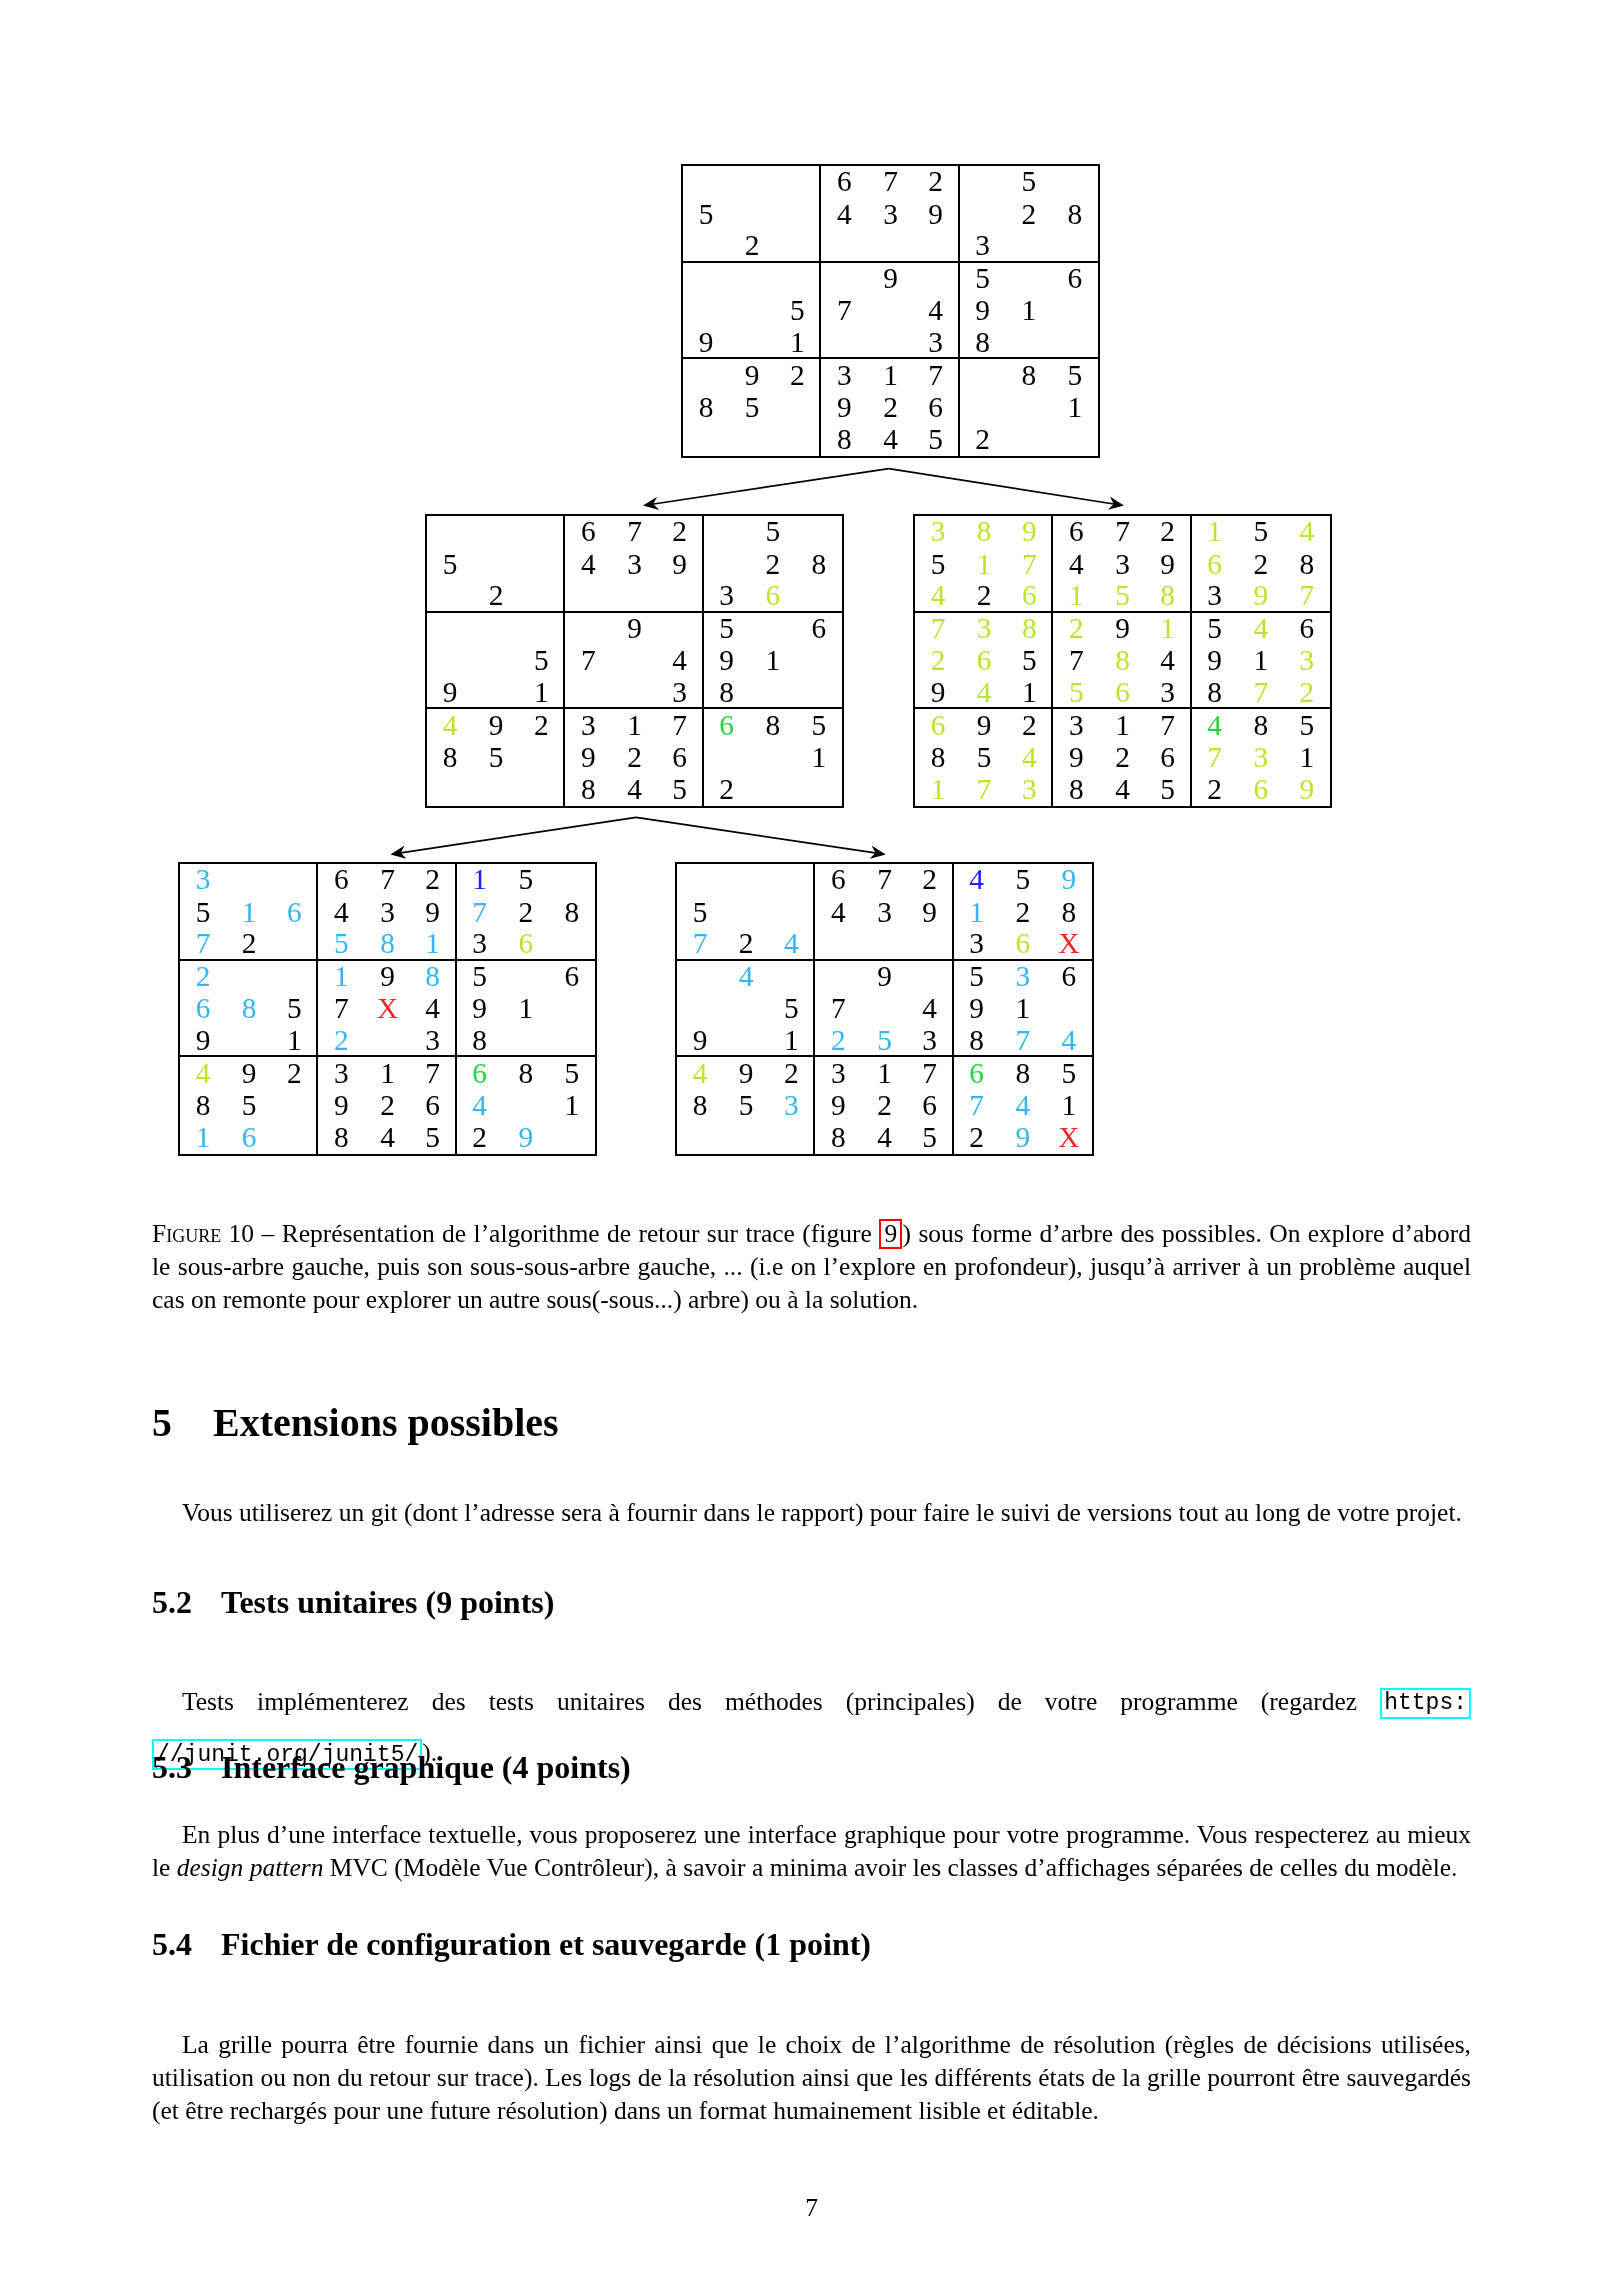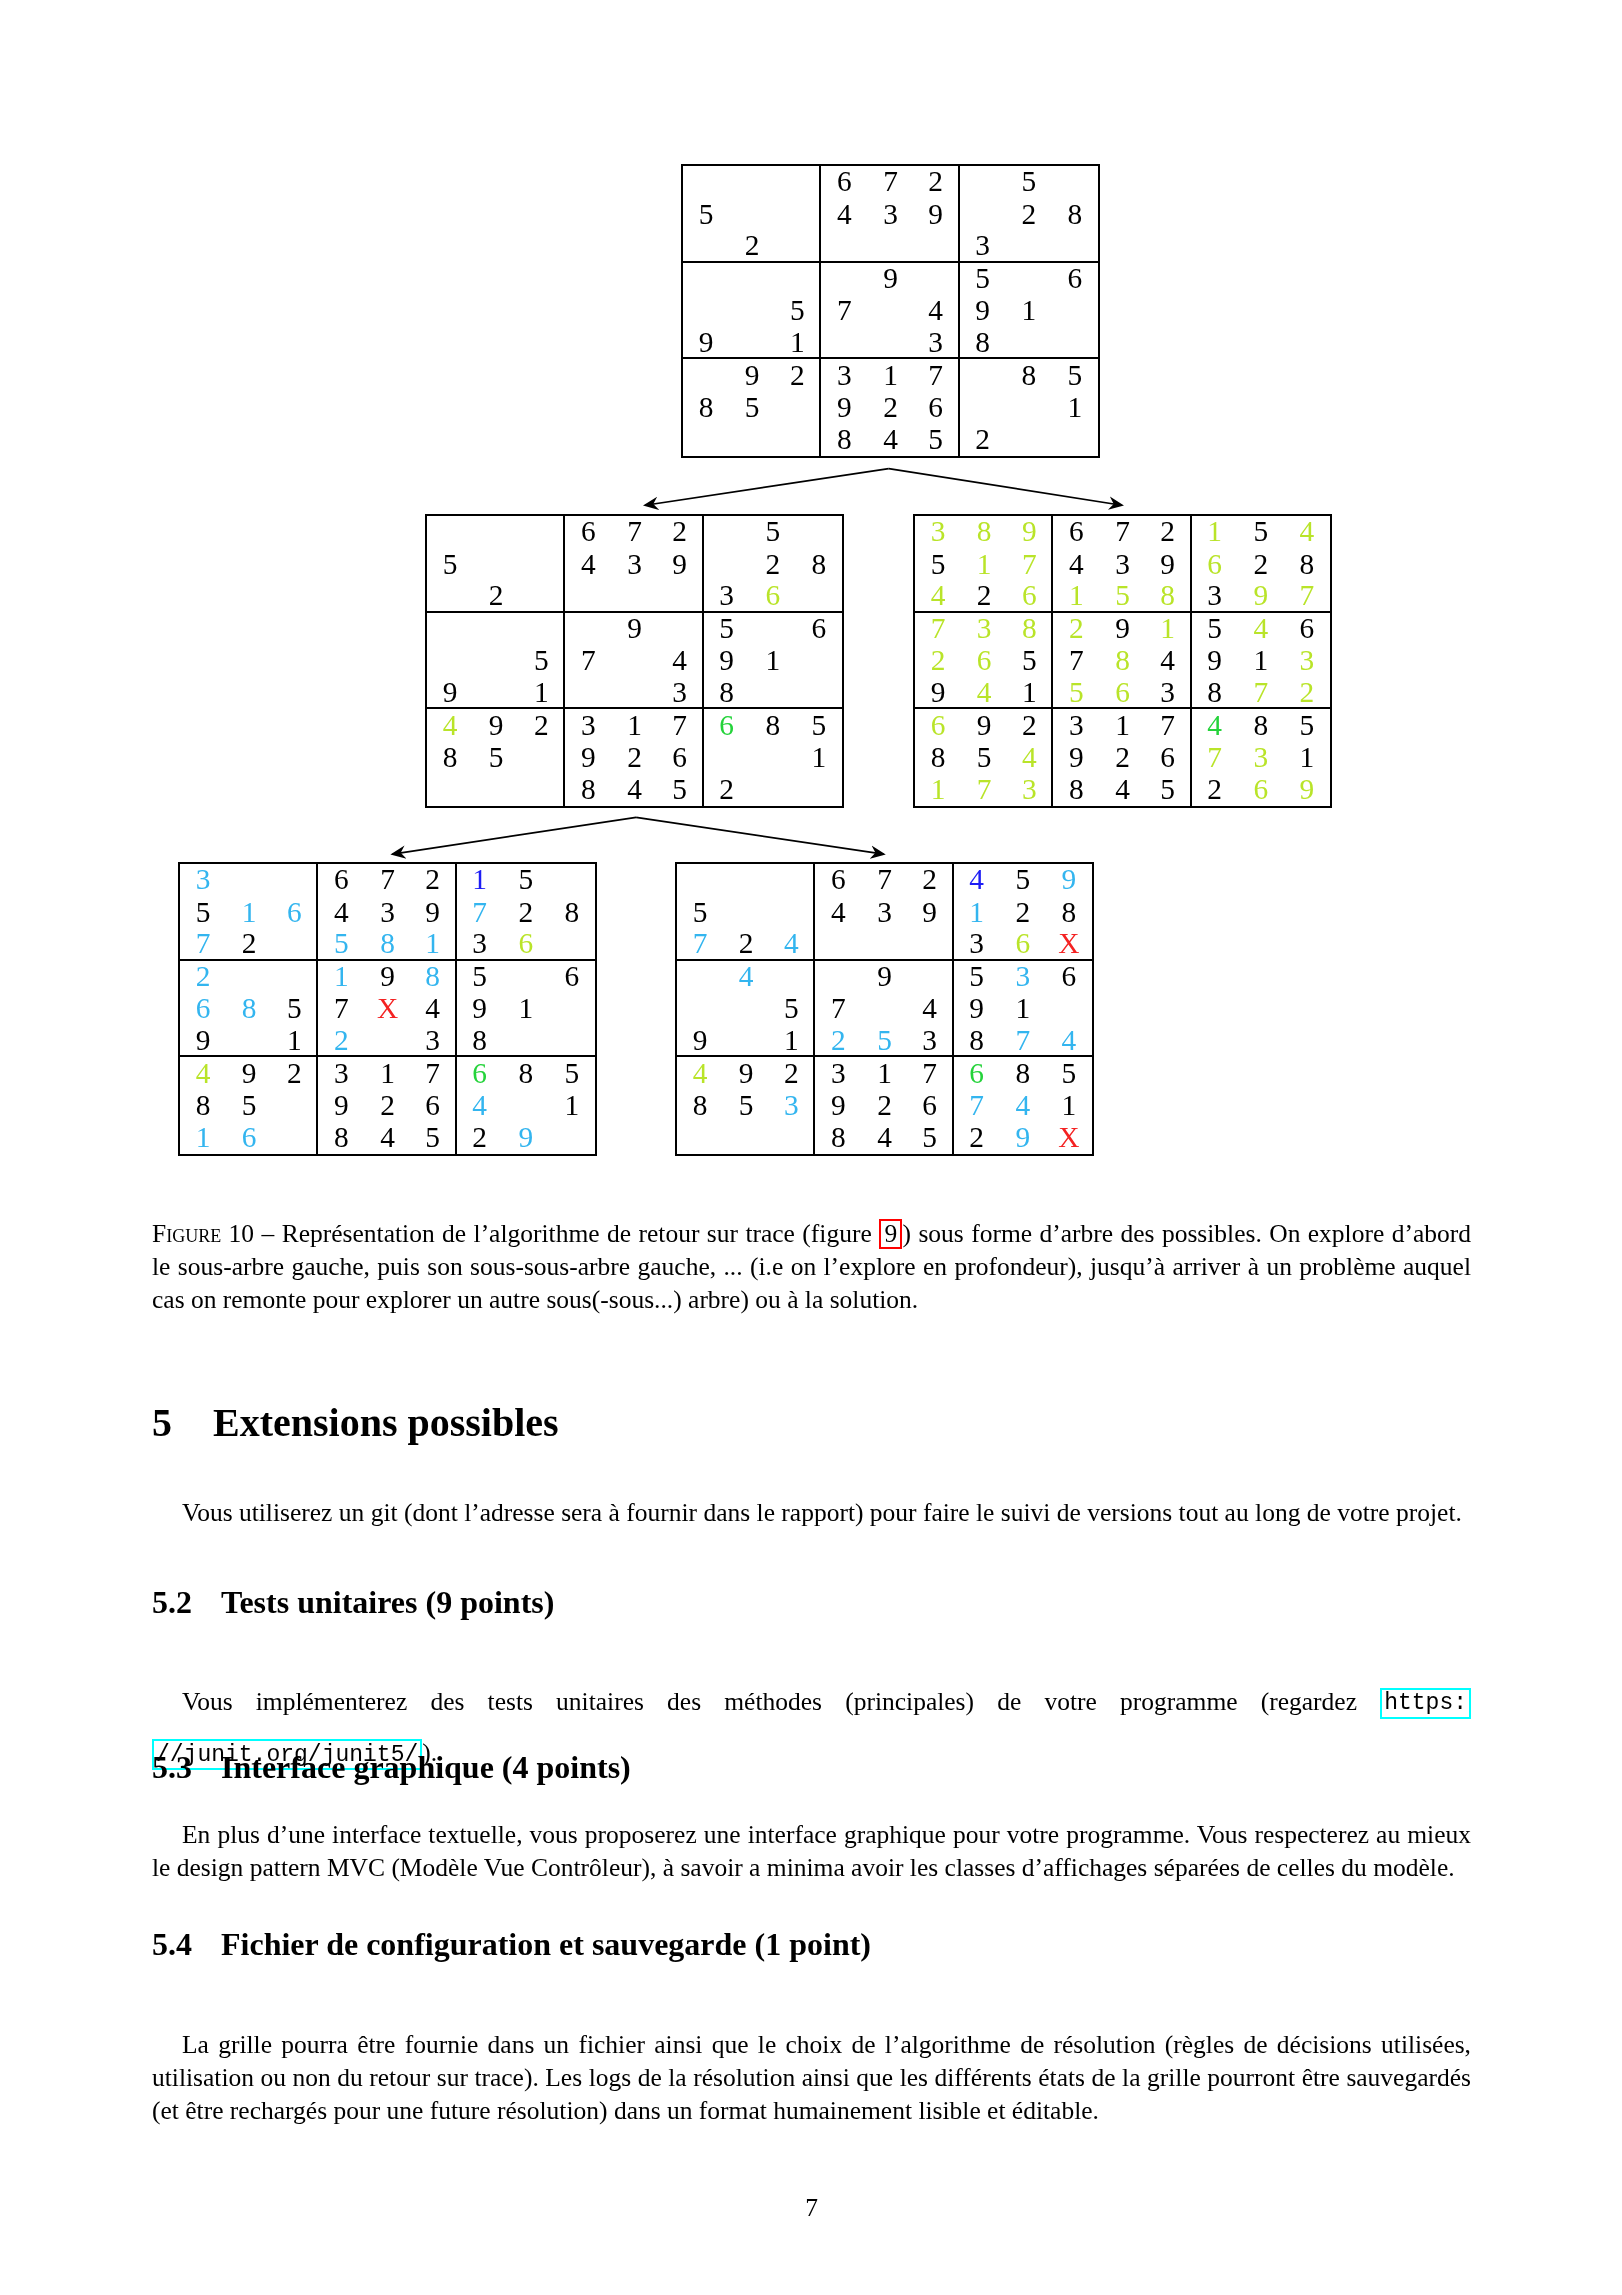--- a/index.html
+++ b/index.html
@@ -54,21 +54,21 @@
   #sec5 .num{margin-right:41px;}
   #sec51{top:1411px;font-size:32px;}
   #sec52{top:1584px;font-size:32px;}
   #sec53{top:1749px;font-size:32px;}
   #sec54{top:1926px;font-size:32px;}
   #sec51 .num,#sec52 .num,#sec53 .num,#sec54 .num{margin-right:29px;}
   #p51{top:1470px;}
   #p52{top:1642px;}
   #p53{top:1792px;}
   #p54{top:2002px;}
-  .em{}
+  .em{font-style:italic;}
   .pagenum{
     position:absolute;left:0;top:2193px;width:1623px;text-align:center;
     font-size:25.5px;
   }
 </style>
 </head>
 <body>
 
 <div class="page">
 
@@ -504,21 +504,21 @@
 
   <div class="h-sec" id="sec5">
     <span class="num">5</span><span>Extensions possibles</span>
   </div>
 
   <p class="para" id="p51">Vous utiliserez un git (dont l’adresse sera à fournir dans le rapport) pour faire le suivi de versions tout au long de votre projet.</p>
 
   <div class="h-sec" id="sec52">
     <span class="num">5.2</span><span>Tests unitaires (9 points)</span>
   </div>
-  <p class="para" id="p52"><span>Vous implémenterez des tests unitaires des méthodes (principales) de votre programme (regardez </span><span class="urlbox">https:</span><wbr><span class="urlbox">//junit.org/junit5/</span><span>).</span></p>
+  <p class="para" id="p52"><span>Tests implémenterez des tests unitaires des méthodes (principales) de votre programme (regardez </span><span class="urlbox">https:</span><wbr><span class="urlbox">//junit.org/junit5/</span><span>).</span></p>
 
   <div class="h-sec" id="sec53">
     <span class="num">5.3</span><span>Interface graphique (4 points)</span>
   </div>
   <p class="para" id="p53"><span>En plus d’une interface textuelle, vous proposerez une interface graphique pour votre programme. Vous respecterez au mieux le </span><span class="em">design pattern</span><span> MVC (Modèle Vue Contrôleur), à savoir a minima avoir les classes d’affichages séparées de celles du modèle.</span></p>
 
   <div class="h-sec" id="sec54">
     <span class="num">5.4</span><span>Fichier de configuration et sauvegarde (1 point)</span>
   </div>
   <p class="para" id="p54">La grille pourra être fournie dans un fichier ainsi que le choix de l’algorithme de résolution (règles de décisions utilisées, utilisation ou non du retour sur trace). Les logs de la résolution ainsi que les différents états de la grille pourront être sauvegardés (et être rechargés pour une future résolution) dans un format humainement lisible et éditable.</p>

